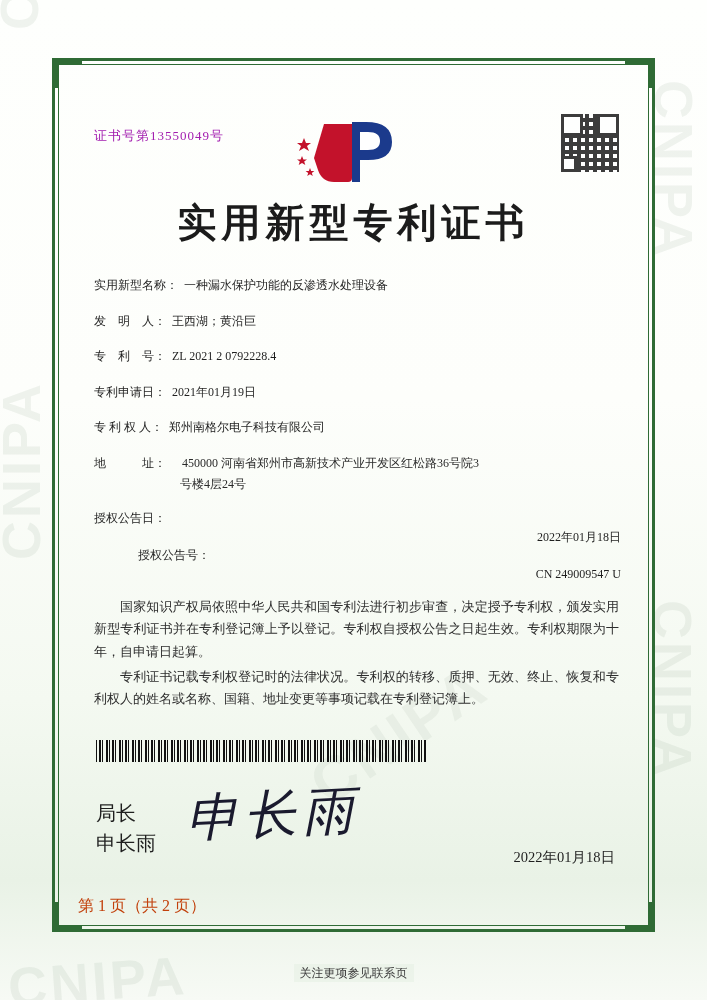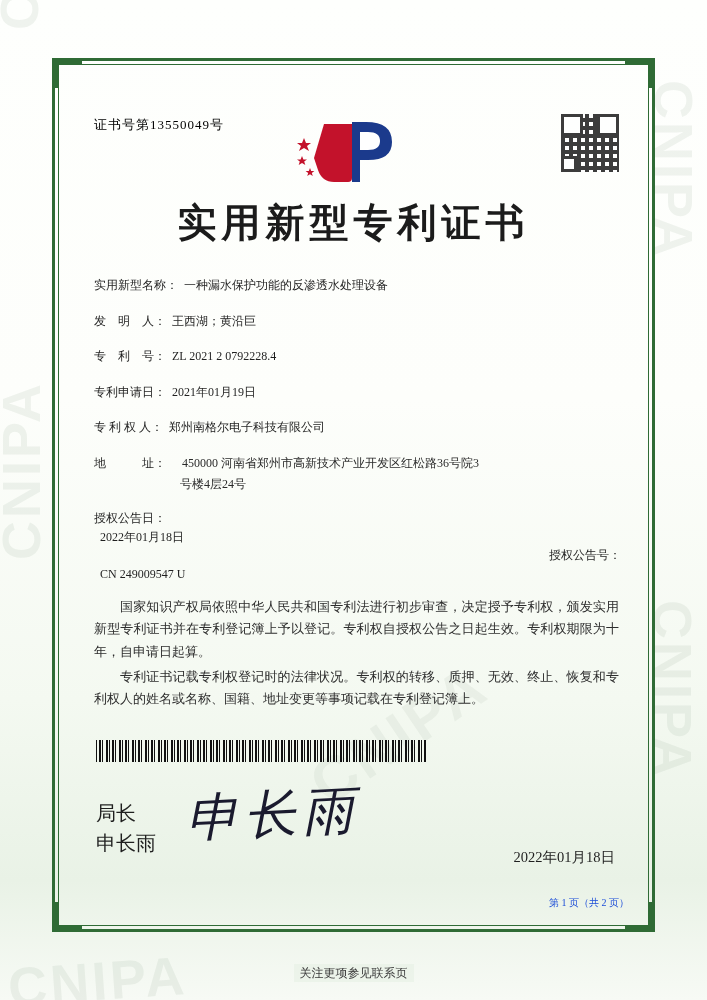--- a/index.html
+++ b/index.html
@@ -62,22 +62,22 @@
   .c-bl { left: 52px;  bottom: 68px;border-left-width:7px; border-bottom-width:7px; }
   .c-br { right: 52px; bottom: 68px;border-right-width:7px; border-bottom-width:7px; }
 
   
   .content {
     position: absolute;
     left: 78px; top: 88px; right: 78px; bottom: 96px;
   }
 
   .cert-no {
-    position: absolute; left: 16px; top: 28px;
-    font-size: 13px; color: #000000;
+    position: absolute; left: 16px; top: 39px;
+    font-size: 13px; color: #a21caf;
     letter-spacing: 1px;
   }
 
   
   .emblem { position: absolute; left: 50%; top: 28px; transform: translateX(-50%); width: 120px; height: 70px; }
 
   
   .qr {
     position: absolute; right: 10px; top: 26px;
     width: 58px; height: 58px;
@@ -113,28 +113,28 @@
     color: #2a2a2a;
     line-height: 1.55;
   }
   .frow { display: flex; margin-bottom: 17px; align-items: flex-start; }
   .flabel {
     flex: 0 0 auto;
     letter-spacing: 0px;
     white-space: nowrap;
     color: #1f1f1f;
   }
-  .fval { margin-left: 6px; color: #1f1f1f; }
+  .fval { margin-left: 6px; color: #1f1f1f; text-align: right; }
 
   .addr-row { display:flex; }
   .addr-val { margin-left:16px; }
   .addr-second { margin-left: 86px; margin-top: 2px; }
 
   .grant-row { display: flex; margin-bottom: 12px; flex-direction: column; }
-  .grant-right { margin-left: 44px; text-align: right; }
+  .grant-right { margin-left: 44px; }
 
   .para {
     position: absolute; left: 16px; right: 10px; top: 508px;
     font-size: 13px;
     line-height: 1.72;
     color: #2d2d2d;
     text-align: justify;
   }
   .para p { margin: 0 0 3px 0; text-indent: 2em; }
 
@@ -161,21 +161,21 @@
     letter-spacing: 6px;
     transform: rotate(-3deg);
     font-style: italic;
   }
   .issue-date {
     position: absolute; right: 14px; top: 760px;
     font-size: 14.5px; color: #1f1f1f;
   }
   .page-no {
     position: absolute; left: 0; right: 0; top: 808px;
-    text-align: right; font-size: 10px; color: #1d4ed8;
+    text-align: left; font-size: 16px; color: #c2410c;
   }
 
   .footer-note {
     position: absolute; left: 0; right: 0; bottom: 18px;
     text-align: center;
     font-size: 12px;
     color: #3b3b3b;
   }
   .footer-note span {
     background: rgba(230,240,228,0.6);

